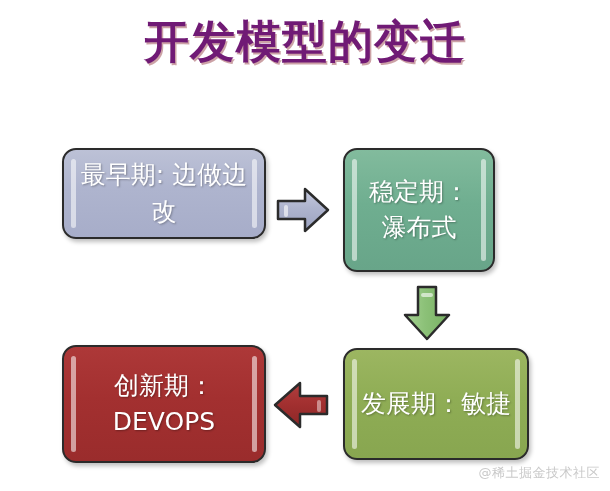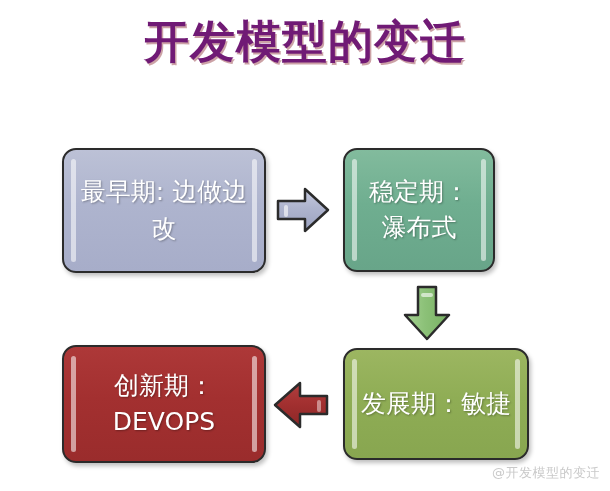--- a/index.html
+++ b/index.html
@@ -71,21 +71,21 @@
   .node::before { left: 7px; }
   .node::after  { right: 7px; }
 
   .node .label {
     position: relative;
     z-index: 2;
     text-shadow: 1px 1px 2px rgba(0,0,0,.30);
   }
 
   #node-earliest {
-    left: 62px;  top: 148px;  width: 204px; height: 125px;
+    left: 62px;  top: 148px;  width: 204px; height: 91px;
     background: linear-gradient(180deg, #bcc1d6 0%, #aeb4ce 45%, #a7adc9 100%);
   }
   #node-stable {
     left: 343px; top: 148px;  width: 152px; height: 124px;
     background: linear-gradient(180deg, #82bb9d 0%, #6fae90 45%, #68a589 100%);
     justify-content: flex-end;
   }
   #node-growth {
     left: 343px; top: 348px;  width: 186px; height: 112px;
     background: linear-gradient(180deg, #9cb661 0%, #8fad55 45%, #88a650 100%);
@@ -175,15 +175,15 @@
           <stop offset="0%" stop-color="#b04040"></stop>
           <stop offset="45%" stop-color="#a33030"></stop>
           <stop offset="100%" stop-color="#8d2727"></stop>
         </linearGradient>
       </defs>
       <path d="M55 18 L28 18 L28 5 L3 27 L28 49 L28 36 L55 36 Z" fill="url(#gradLeft)" stroke="#2b2b2b" stroke-width="2.5" stroke-linejoin="round"></path>
       <rect x="45" y="22" width="4" height="12" rx="2" fill="rgba(255,255,255,.45)"></rect>
     </svg>
   </div>
 
-  <div class="watermark">@开发模型的变迁</div>
+  <div class="watermark">@稀土掘金技术社区</div>
 
 </div>
 
 </body></html>

